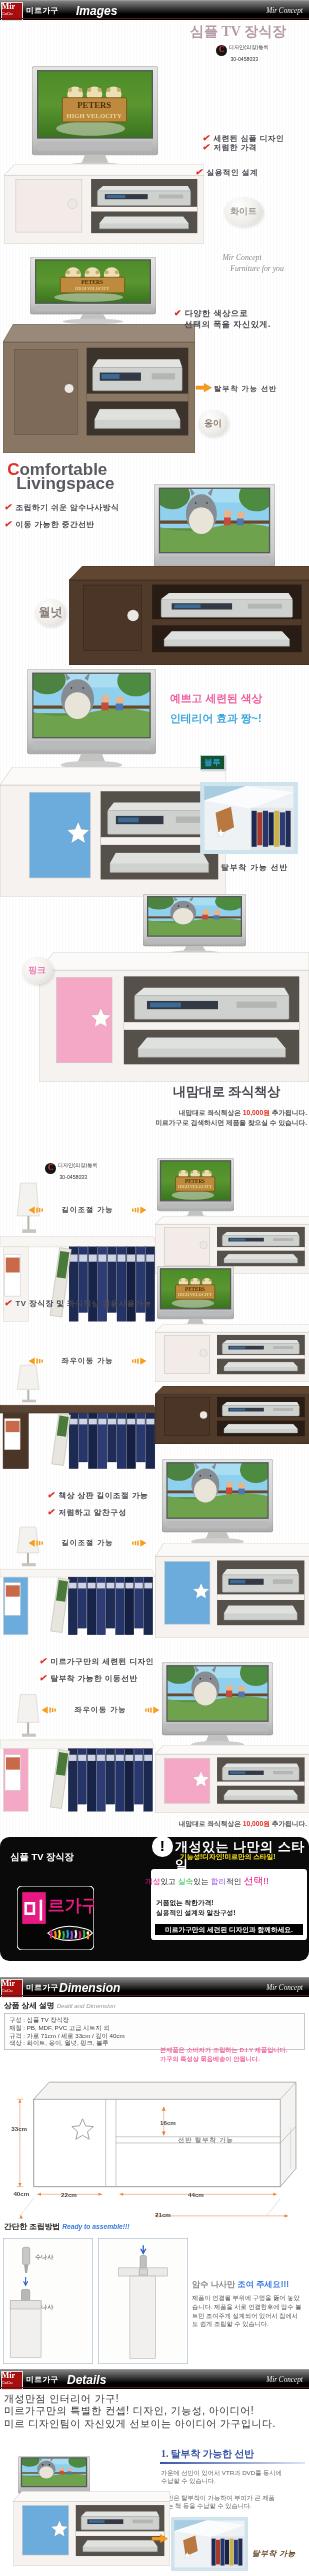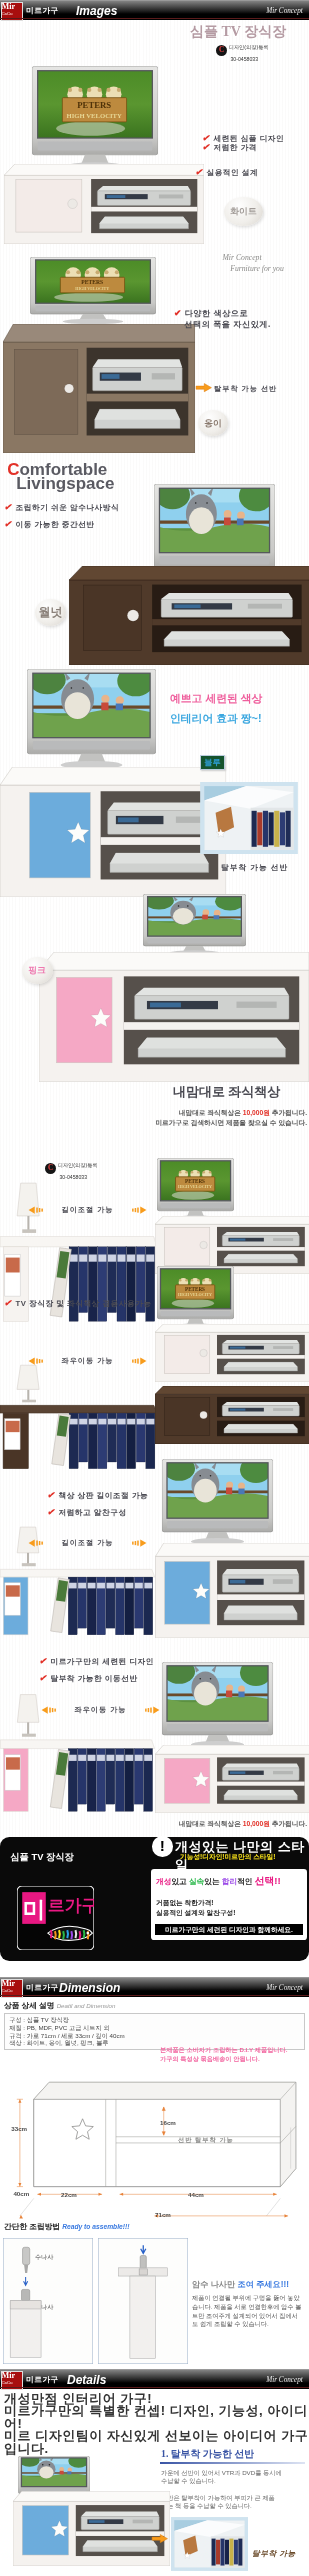--- a/index.html
+++ b/index.html
@@ -736,21 +736,21 @@
       <path d="M130 86 q 3 8 0 16" stroke="#2ab84a" stroke-width="4" fill="none"></path>
       <path d="M138 88 q 3 8 0 16" stroke="#f7941d" stroke-width="4" fill="none"></path>
       <circle cx="138" cy="92" r="2.5" fill="#fff"></circle>
     </svg>
 
 <div class="ab" style="left:152px;top:1836px;width:20.6px;height:20.6px;border-radius:50%;background:#fff;color:#000;font-size:15.5px;font-weight:bold;text-align:center;line-height:20.6px">!</div>
 <div class="ab" style="left:175px;top:1838px;color:#fff;font-size:13px;font-weight:bold;letter-spacing:0.5px">개성있는 나만의 스타일</div>
 <div class="ab" style="left:180px;top:1853px;color:#ffe81a;font-size:6.7px;font-weight:bold">기능성!디자인!미르만의 스타일!</div>
 
 <div class="ab" style="left:151px;top:1869px;width:156px;height:71px;background:#fff;border-radius:3.1px"></div>
-<div class="ab" style="left:156px;top:1875px;font-size:7.7px;font-weight:bold;color:#222"><span style="color:#e81882">개성</span>있고 <span style="color:#2ab84a">실속</span>있는 <span style="color:#9b4ae8">합리</span>적인 <span style="color:#e81882;font-size:9.8px">선택!!</span></div>
+<div class="ab" style="left:145px;top:1875px;font-size:7.7px;font-weight:normal;color:#222"><span style="color:#e81882">개성</span>있고 <span style="color:#2ab84a">실속</span>있는 <span style="color:#9b4ae8">합리</span>적인 <span style="color:#e81882;font-size:9.8px">선택!!</span></div>
 <div class="ab" style="left:156px;top:1898px;font-size:6.7px;font-weight:bold;color:#222;line-height:10.3px">거품없는 착한가격!<br>실용적인 설계와 알찬구성!</div>
 <div class="ab" style="left:155px;top:1924px;width:148px;height:11.3px;background:#000;color:#fff;font-size:6.7px;font-weight:bold;text-align:center;line-height:11.3px">미르가구만의 세련된 디자인과 함께하세요.</div>
 
 <div class="bar" style="top:1977px">
       <div class="red">
         <div style="font-size:8.2px;font-weight:bold;line-height:8.8px;margin-top:0.5px">Mir</div>
         <div style="font-size:4.6px;line-height:4.6px">GaGu</div>
       </div>
       <div class="mir">미르가구</div>
       <div class="ttl" style="left:59px;top:3.1px">Dimension</div>
@@ -820,21 +820,21 @@
 <div class="bar" style="top:2369px">
       <div class="red">
         <div style="font-size:8.2px;font-weight:bold;line-height:8.8px;margin-top:0.5px">Mir</div>
         <div style="font-size:4.6px;line-height:4.6px">GaGu</div>
       </div>
       <div class="mir">미르가구</div>
       <div class="ttl" style="left:67px;top:3.1px">Details</div>
       <div class="mc">Mir Concept</div>
     </div>
 
-<div class="ab" style="left:4.1px;top:2393px;font-size:13px;font-weight:bold;color:#333;line-height:12.4px;letter-spacing:0.5px">개성만점 인터리어 가구!<br>미르가구만의 특별한 컨셉! 디자인, 기능성, 아이디어!<br>미르 디자인팀이 자신있게 선보이는 아이디어 가구입니다.</div>
+<div class="ab" style="left:4.1px;top:2393px;font-size:10px;font-weight:normal;color:#333;line-height:12.4px;letter-spacing:0.5px">개성만점 인터리어 가구!<br>미르가구만의 특별한 컨셉! 디자인, 기능성, 아이디어!<br>미르 디자인팀이 자신있게 선보이는 아이디어 가구입니다.</div>
 
 <div class="h-blue" style="left:161px;top:2448px">1. 탈부착 가능한 선반</div>
 <div class="ab" style="left:160px;top:2462px;width:145px;height:1.5px;background:linear-gradient(90deg,#3a55a5,#dde4f3)"></div>
 
 <div class="para" style="left:161px;top:2469px;width:139px">가운데 선반이 있어서 VTR과 DVD를 동시에<br>수납할 수 있습니다.<br><br>선반은 탈부착이 가능하여 부피가 큰 제품<br>또는 책 등을 수납할 수 있습니다.</div>
 
 <svg class="ab" style="left:18px;top:2456px" width="72" height="45" viewBox="0 0 140 88">
       <rect x="0" y="0" width="140" height="73.9" rx="5" fill="url(#tvfr)" stroke="#8e8e8c" stroke-width="1"></rect>
       <clipPath id="tscr10">
         <rect x="6.3" y="3.696" width="127.4" height="56.1792"></rect>

